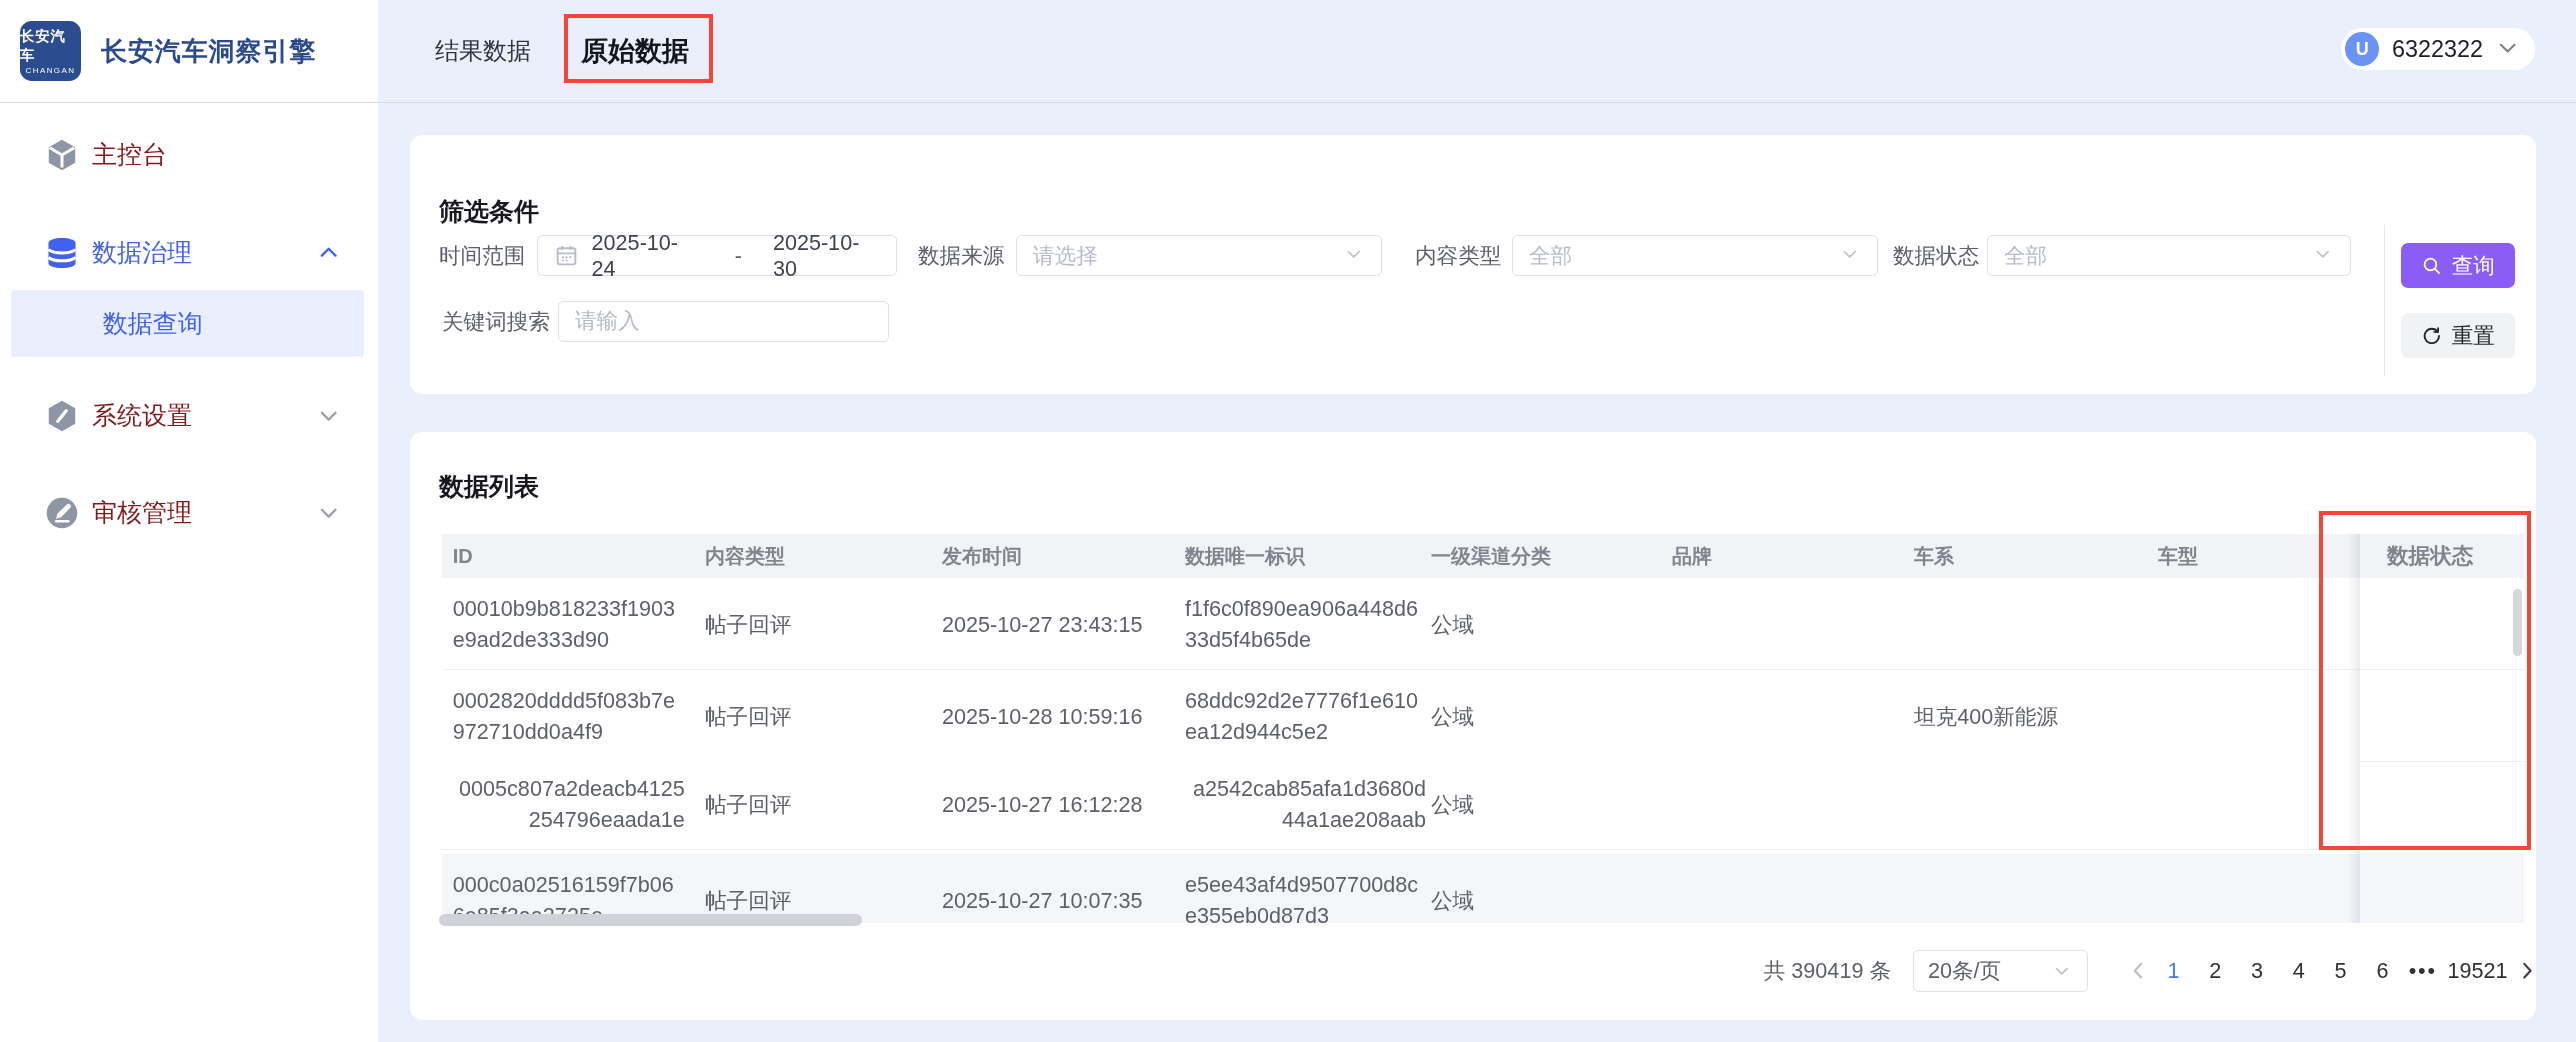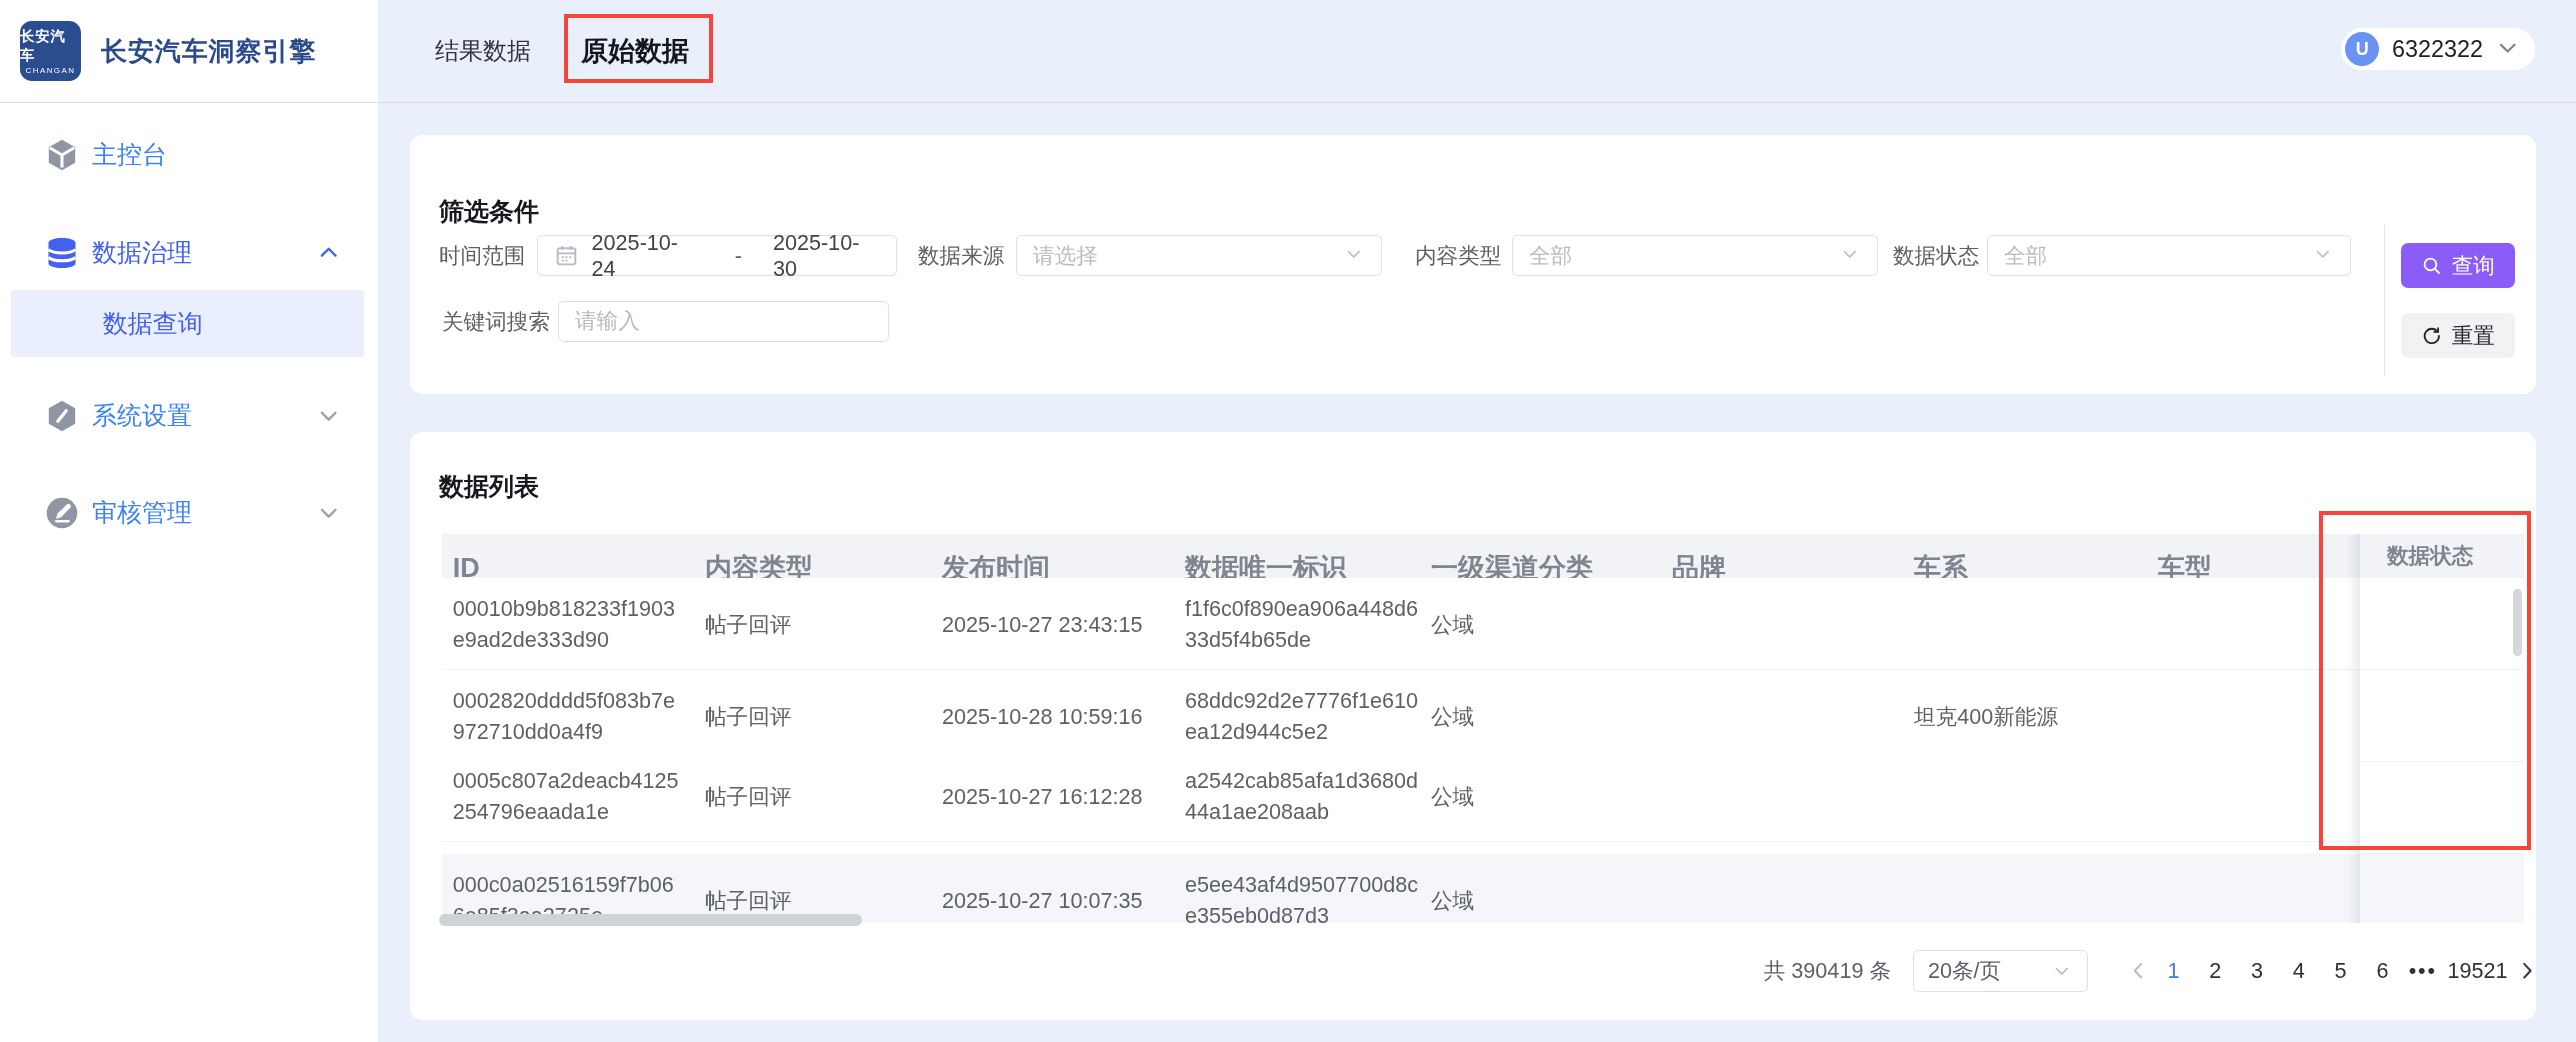--- a/index.html
+++ b/index.html
@@ -16,21 +16,21 @@
   
   .sidebar { position:absolute; left:0; top:0; width:378px; height:1042px; background:#ffffff; z-index:4; }
   .brand { position:absolute; left:0; top:0; width:378px; height:102px; display:flex; align-items:center; padding-left:20px; }
   .logo { width:61px; height:60px; background:#2b4d8f; border-radius:11.7px; display:flex; flex-direction:column; align-items:center; justify-content:center; color:#fff; }
   .logo-l1 { font-size:14.4px; font-weight:bold; letter-spacing:0.9px; }
   .logo-l2 { font-size:8px; letter-spacing:1.4px; margin-top:1.8px; }
   .app-title { margin-left:20px; font-size:26px; font-weight:bold; color:#2b4a8c; letter-spacing:0.9px; }
 
   .menu-item { position:absolute; left:0; width:378px; height:65px; display:flex; align-items:center; cursor:pointer; }
   .menu-item .mi-icon { position:absolute; left:44px; width:36px; height:36px; }
-  .menu-item .mi-label { position:absolute; left:92px; font-size:25px; font-weight:500; color:#3b82f6; }
+  .menu-item .mi-label { position:absolute; left:92px; font-size:25px; font-weight:500; color:#7f1d1d; }
   .menu-item .mi-arrow { position:absolute; left:317px; width:23.4px; height:23.4px; }
   .menu-item.blue .mi-label { color:#4161ee; }
   .submenu-active { position:absolute; left:10.8px; width:353px; height:67px; background:#e9effc; border-radius:3.6px; display:flex; align-items:center; cursor:pointer; }
   .submenu-active .mi-label { position:absolute; left:92px; font-size:25px; font-weight:500; color:#4161ee; }
 
   
   .topbar { position:absolute; left:378px; top:0; width:2198px; height:102px; display:flex; align-items:center; }
   .tab { cursor:pointer; }
   .tab-result { position:absolute; left:57px; font-size:24px; color:#2f3340; }
   .tab-raw { position:absolute; left:203px; font-size:27px; font-weight:bold; color:#14161c; }
@@ -56,21 +56,21 @@
   .keyword-input { position:absolute; left:148px; top:166px; width:331px; height:41px; border:0.9px solid #dcdfe6; border-radius:5.4px; font-size:21.6px; color:#3f444b; padding:0 16px; outline:none; font-family:Liberation Serif, serif; }
   .keyword-input::placeholder { color:#b7bbc3; }
   .v-divider { position:absolute; left:1974px; top:90px; height:151px; width:0.9px; background:#e4e7ed; }
   .btn { position:absolute; left:1991px; width:114px; height:45px; border:none; border-radius:7.2px; font-size:21.6px; font-family:inherit; display:flex; align-items:center; justify-content:center; gap:9px; cursor:pointer; }
   .btn-search { top:108px; background:#8b5cf6; color:#ffffff; }
   .btn-reset { top:178px; background:#f0f2f4; color:#23262b; }
 
   
   .table-wrap { position:absolute; left:32px; top:102px; width:2082px; height:389px; overflow:hidden; }
   .t-header { position:absolute; left:0; top:0; width:2082px; height:44px; background:#f1f3f6; }
-  .th { position:absolute; top:12px; height:56px; line-height:44px; font-size:27px; font-weight:bold; color:#7f848e; white-space:nowrap; }
+  .th { position:absolute; top:0; height:56px; line-height:44px; font-size:20px; font-weight:bold; color:#7f848e; white-space:nowrap; }
   .t-row { position:absolute; left:0; width:2082px; height:92px; border-bottom:0.9px solid #eef0f4; background:#fff; }
   .t-row.tinted { background:#f4f6fa; }
   .td { position:absolute; top:0; height:92px; display:flex; align-items:center; font-size:21.6px; color:#5d6167; line-height:31px; word-break:break-all; }
   .c-id      { left:10.8px;   width:232px; }
   .c-type    { left:263px;  width:225px; }
   .c-time    { left:500px;  width:232px; white-space:nowrap; }
   .c-uid     { left:743px;  width:241px; }
   .c-channel { left:989px; width:230px; }
   .c-brand   { left:1230px; width:230px; }
   .c-series  { left:1472px; width:234px; }
@@ -295,21 +295,21 @@
         <span class="td c-id">0002820dddd5f083b7e972710dd0a4f9</span>
         <span class="td c-type">帖子回评</span>
         <span class="td c-time">2025-10-28 10:59:16</span>
         <span class="td c-uid">68ddc92d2e7776f1e610ea12d944c5e2</span>
         <span class="td c-channel">公域</span>
         <span class="td c-brand"></span>
         <span class="td c-series">坦克400新能源</span>
         <span class="td c-model"></span>
       </div>
 
-      <div class="t-row" style="top:216px;">
+      <div class="t-row" style="top:224px;text-align:right;">
         <span class="td c-id">0005c807a2deacb4125254796eaada1e</span>
         <span class="td c-type">帖子回评</span>
         <span class="td c-time">2025-10-27 16:12:28</span>
         <span class="td c-uid">a2542cab85afa1d3680d44a1ae208aab</span>
         <span class="td c-channel">公域</span>
         <span class="td c-brand"></span>
         <span class="td c-series"></span>
         <span class="td c-model"></span>
       </div>
 

